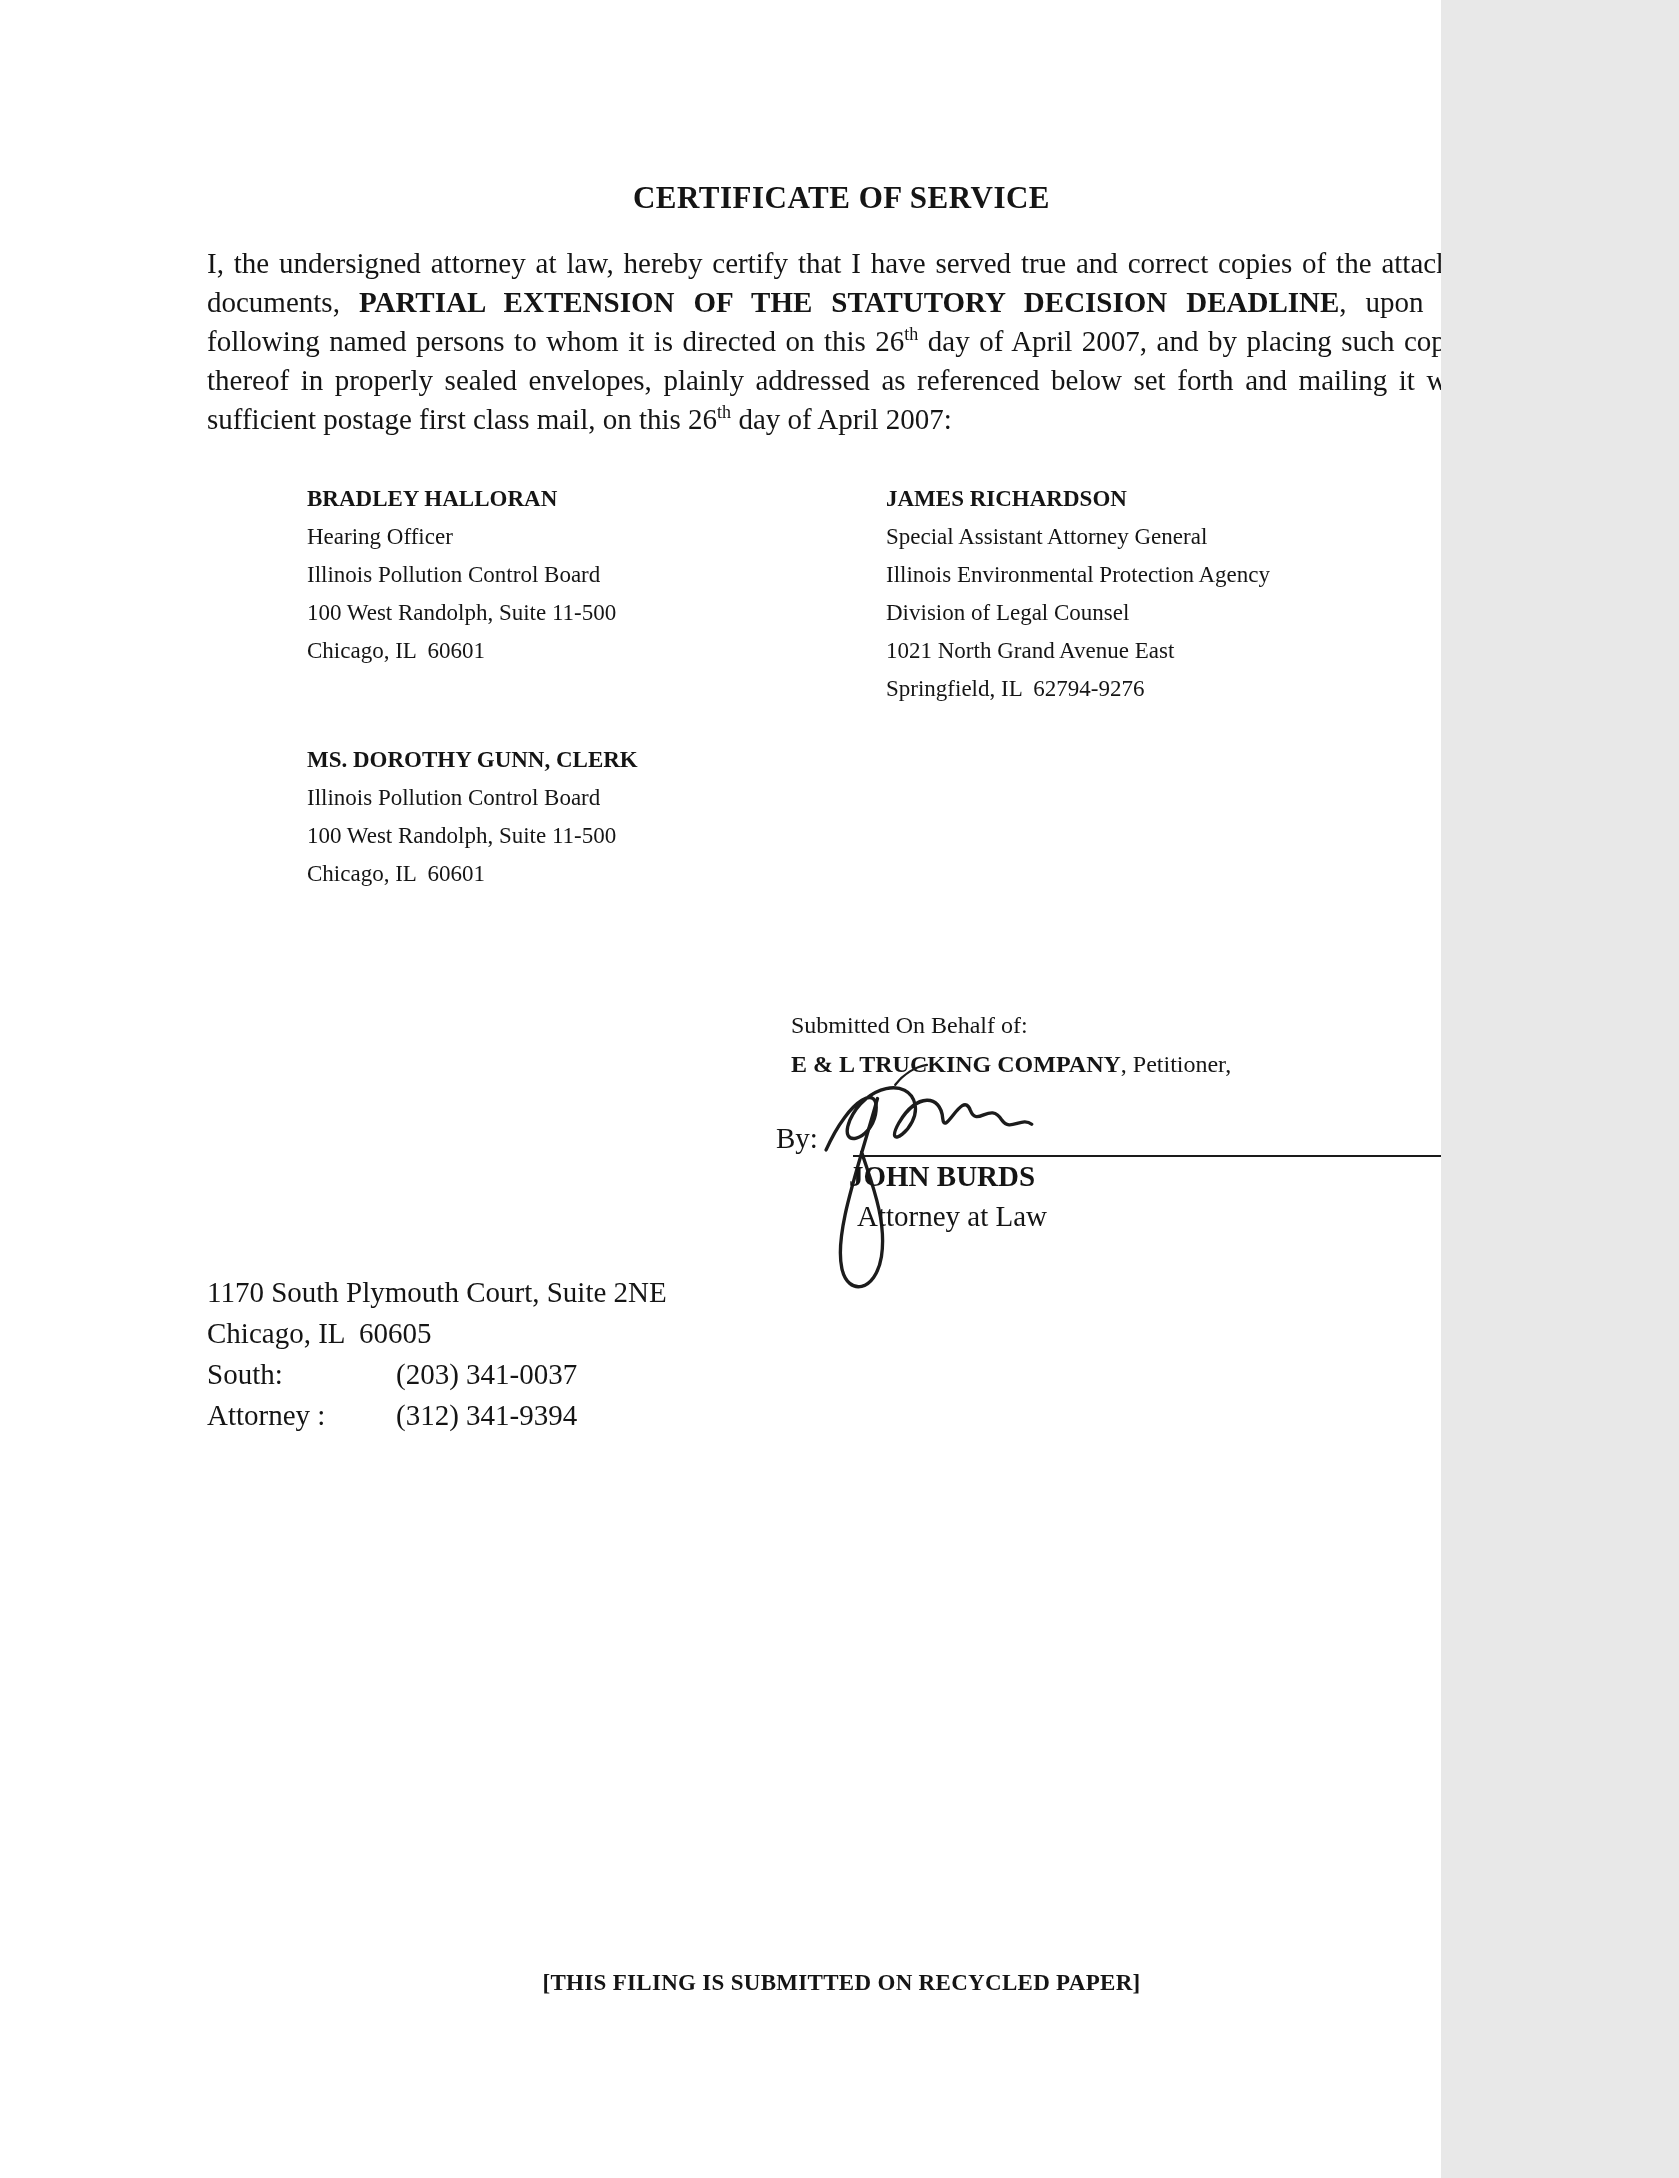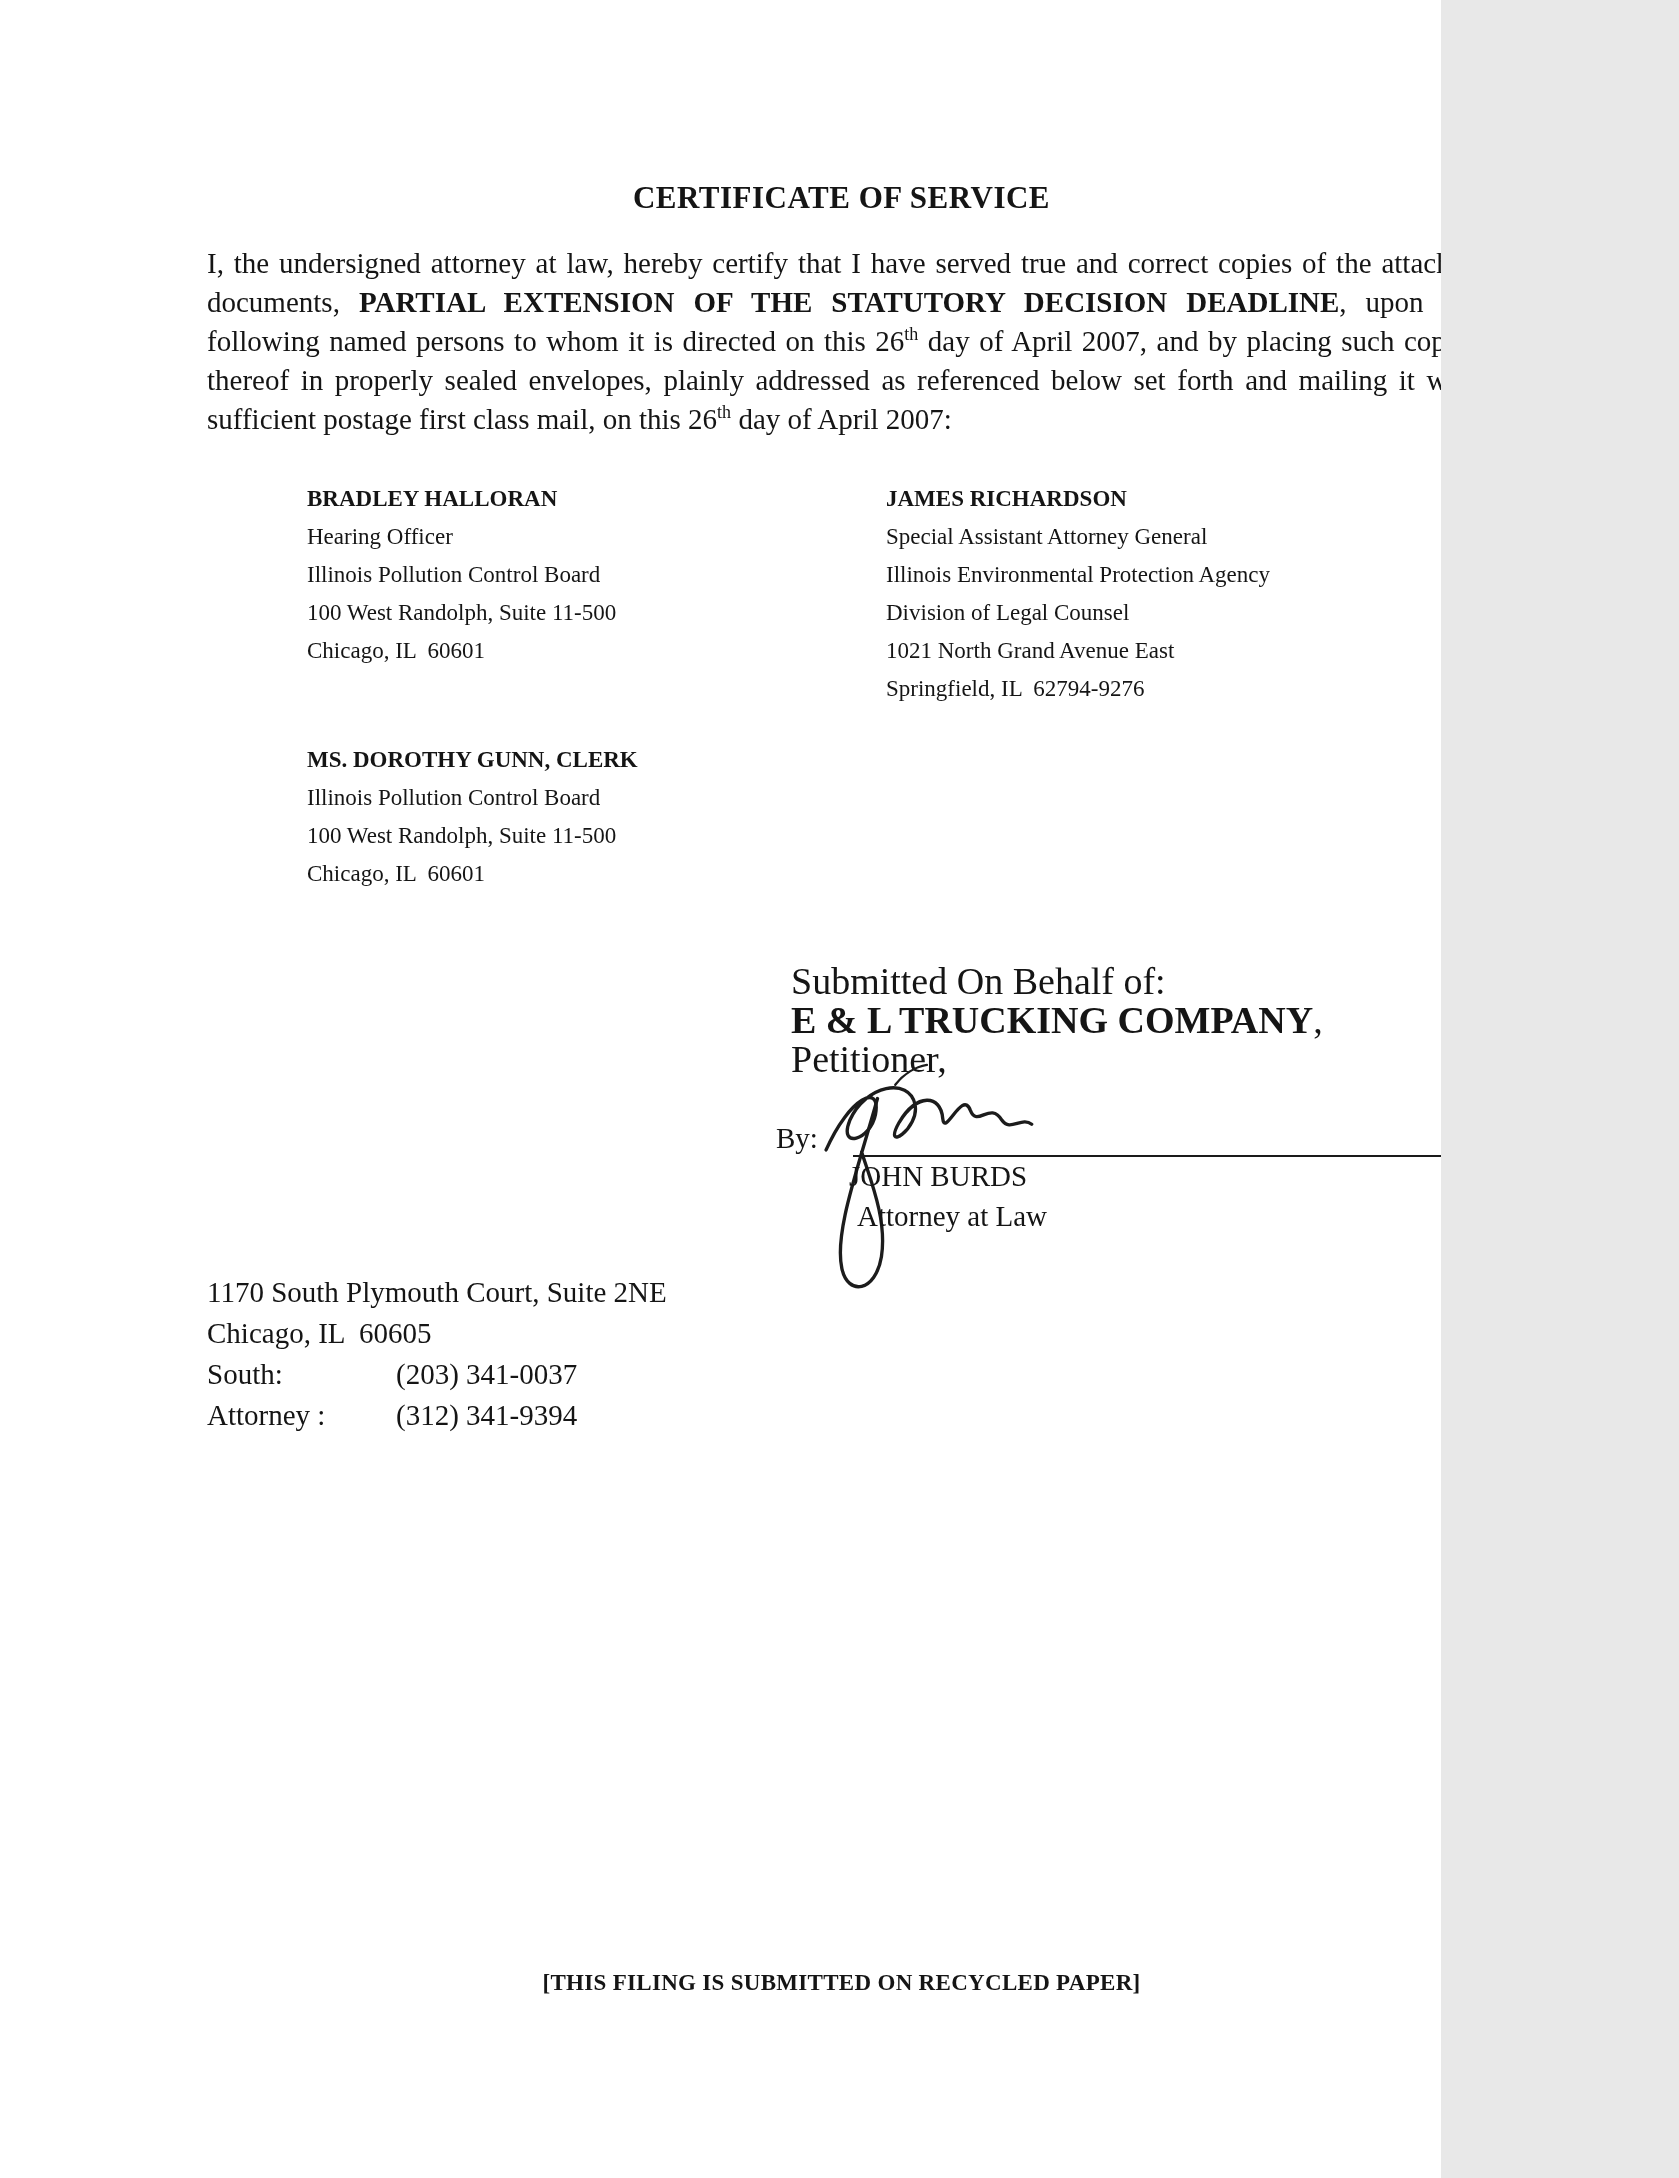--- a/index.html
+++ b/index.html
@@ -47,43 +47,43 @@
 
   .addr {
     font-size: 23px;
     line-height: 38px;
   }
   .addr-name { font-weight: bold; }
   .addr-line { white-space: pre-wrap; }
 
   .submitted {
     left: 791px;
-    top: 962px;
-    font-size: 38px;
+    top: 1006px;
+    font-size: 24px;
     line-height: 39px;
   }
   .submitted .company-bold { font-weight: bold; }
 
   .by-label {
     left: 776px;
     top: 1122px;
     font-size: 29px;
   }
   .sig-rule {
     left: 853px;
     top: 1155px;
     width: 592px;
     border-bottom: 2px solid #1a1a1a;
     height: 0;
   }
   .signer-name {
     left: 849px;
     top: 1160px;
     font-size: 29px;
-    font-weight: normal;
+    font-weight: bold;
   }
   .signer-title {
     left: 857px;
     top: 1200px;
     font-size: 29px;
   }
   .signature-svg {
     left: 812px;
     top: 1059px;
     pointer-events: none;

